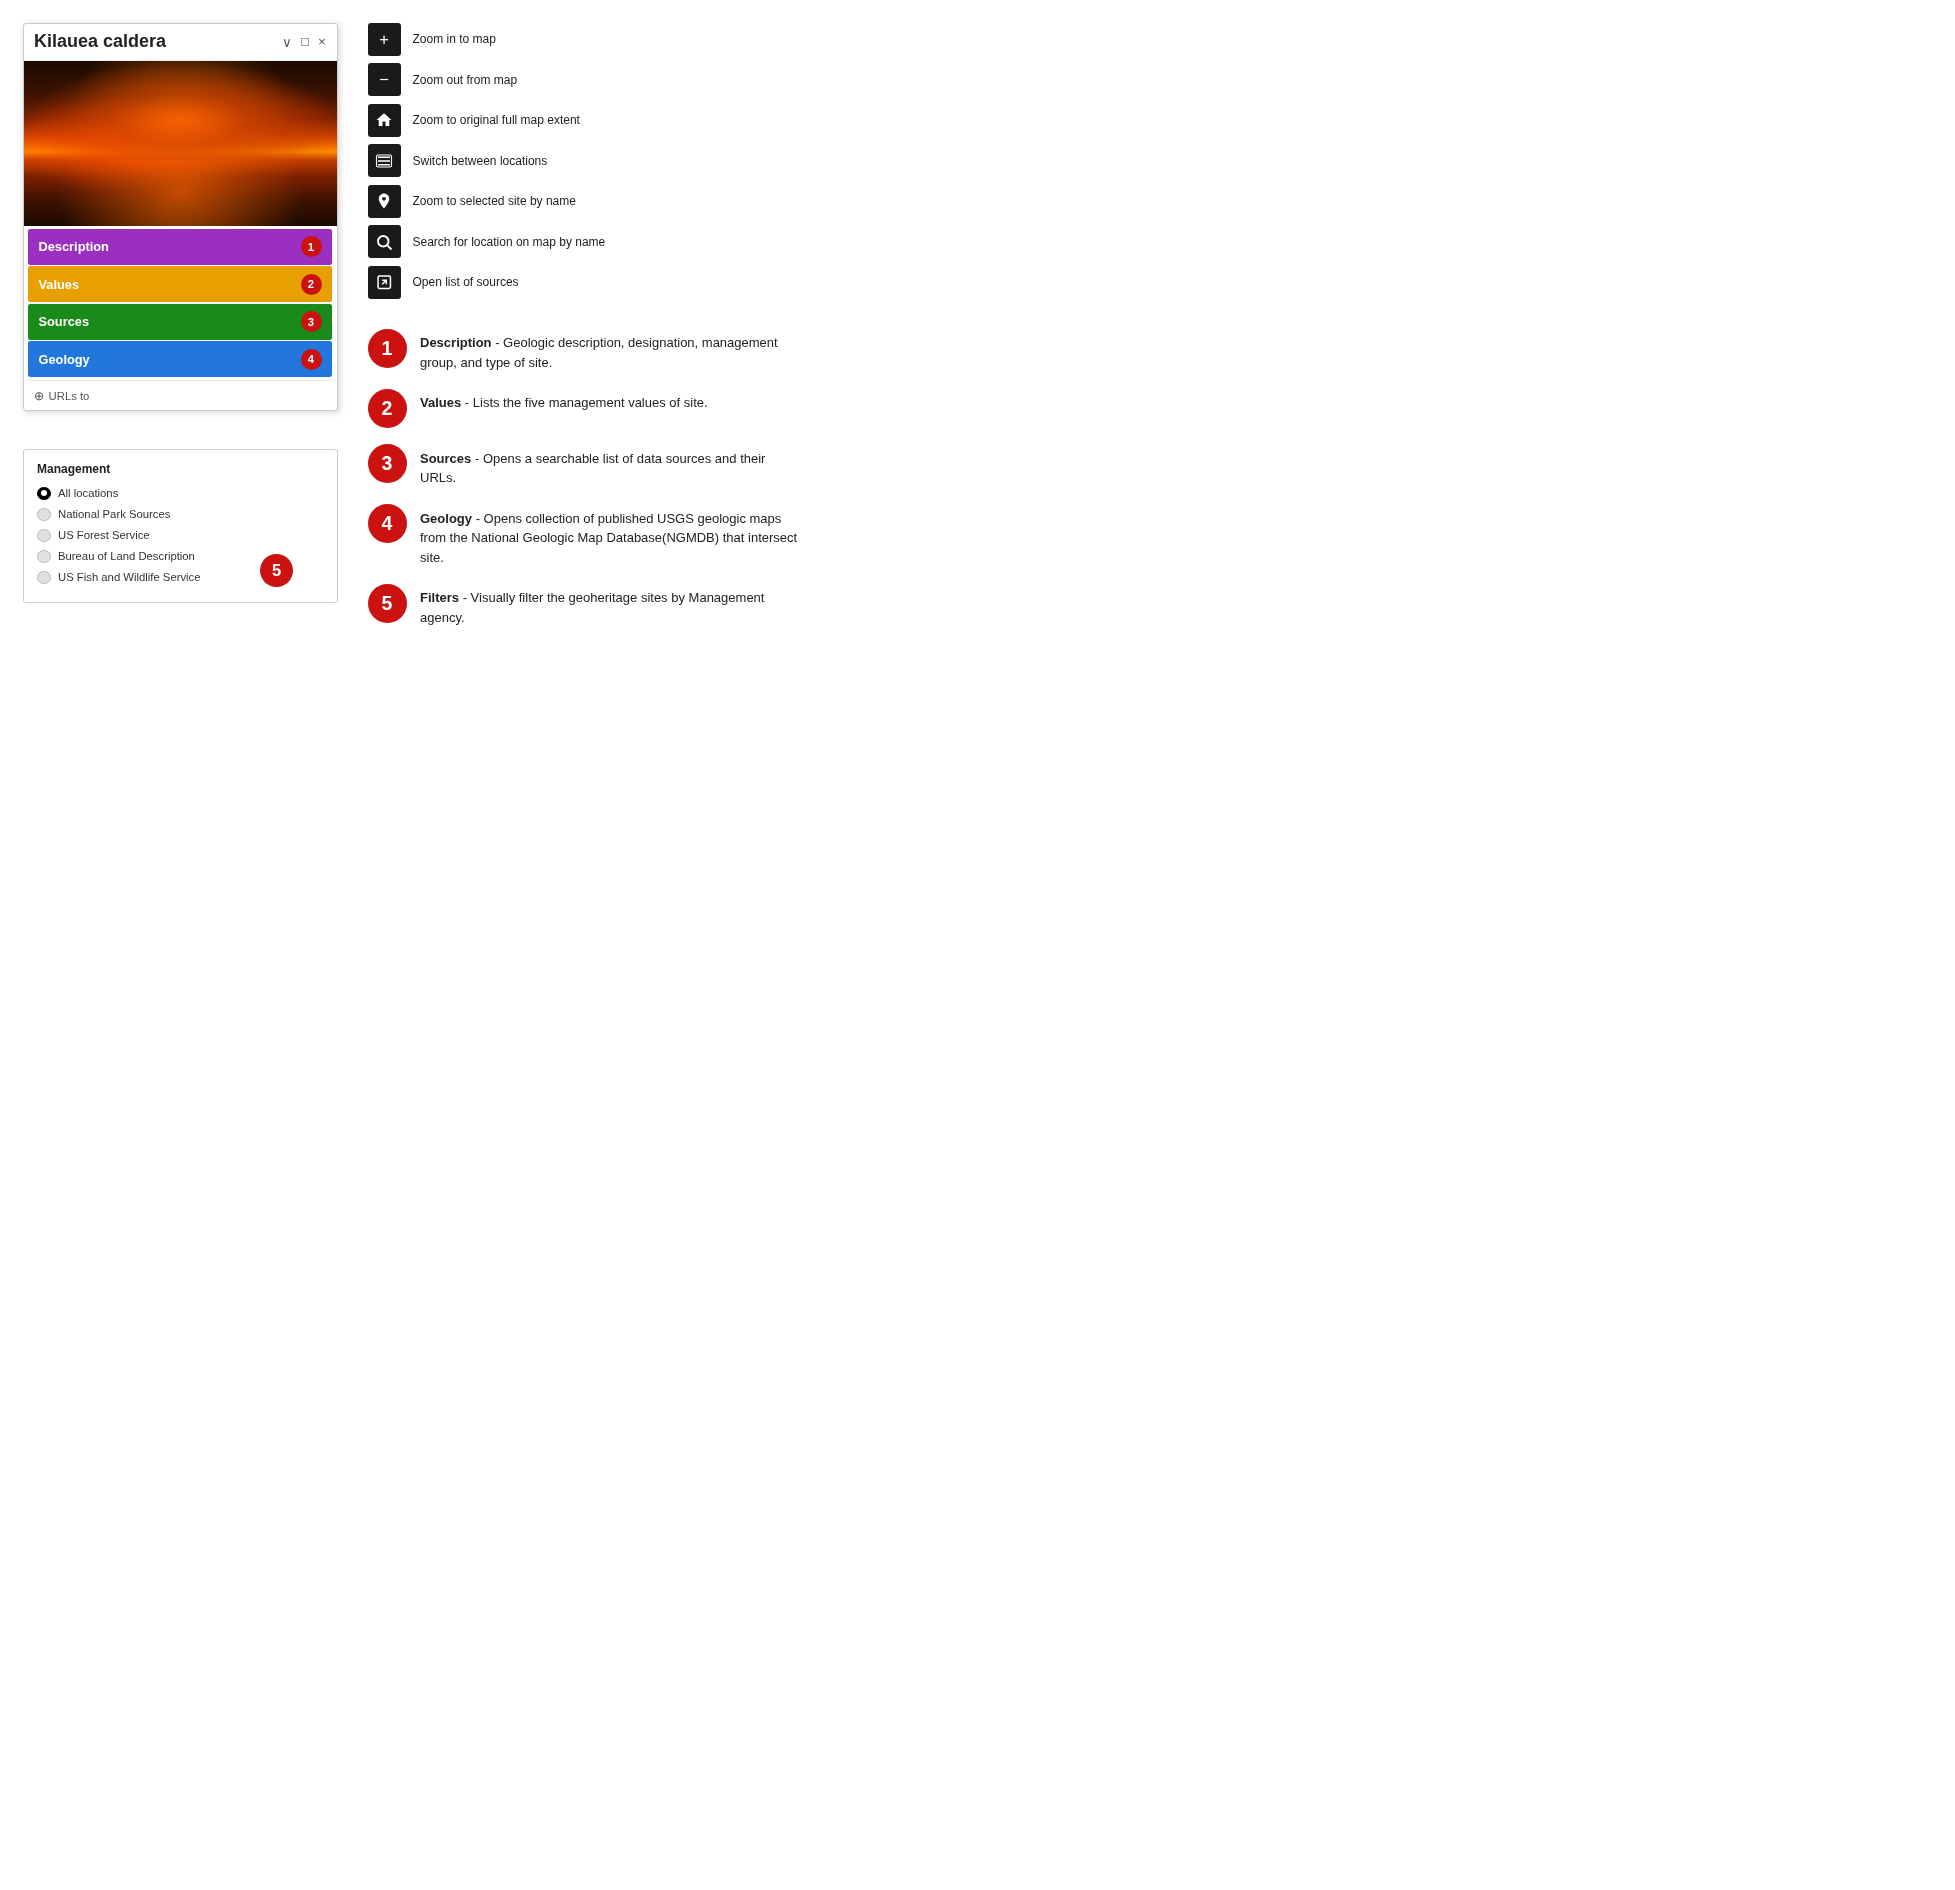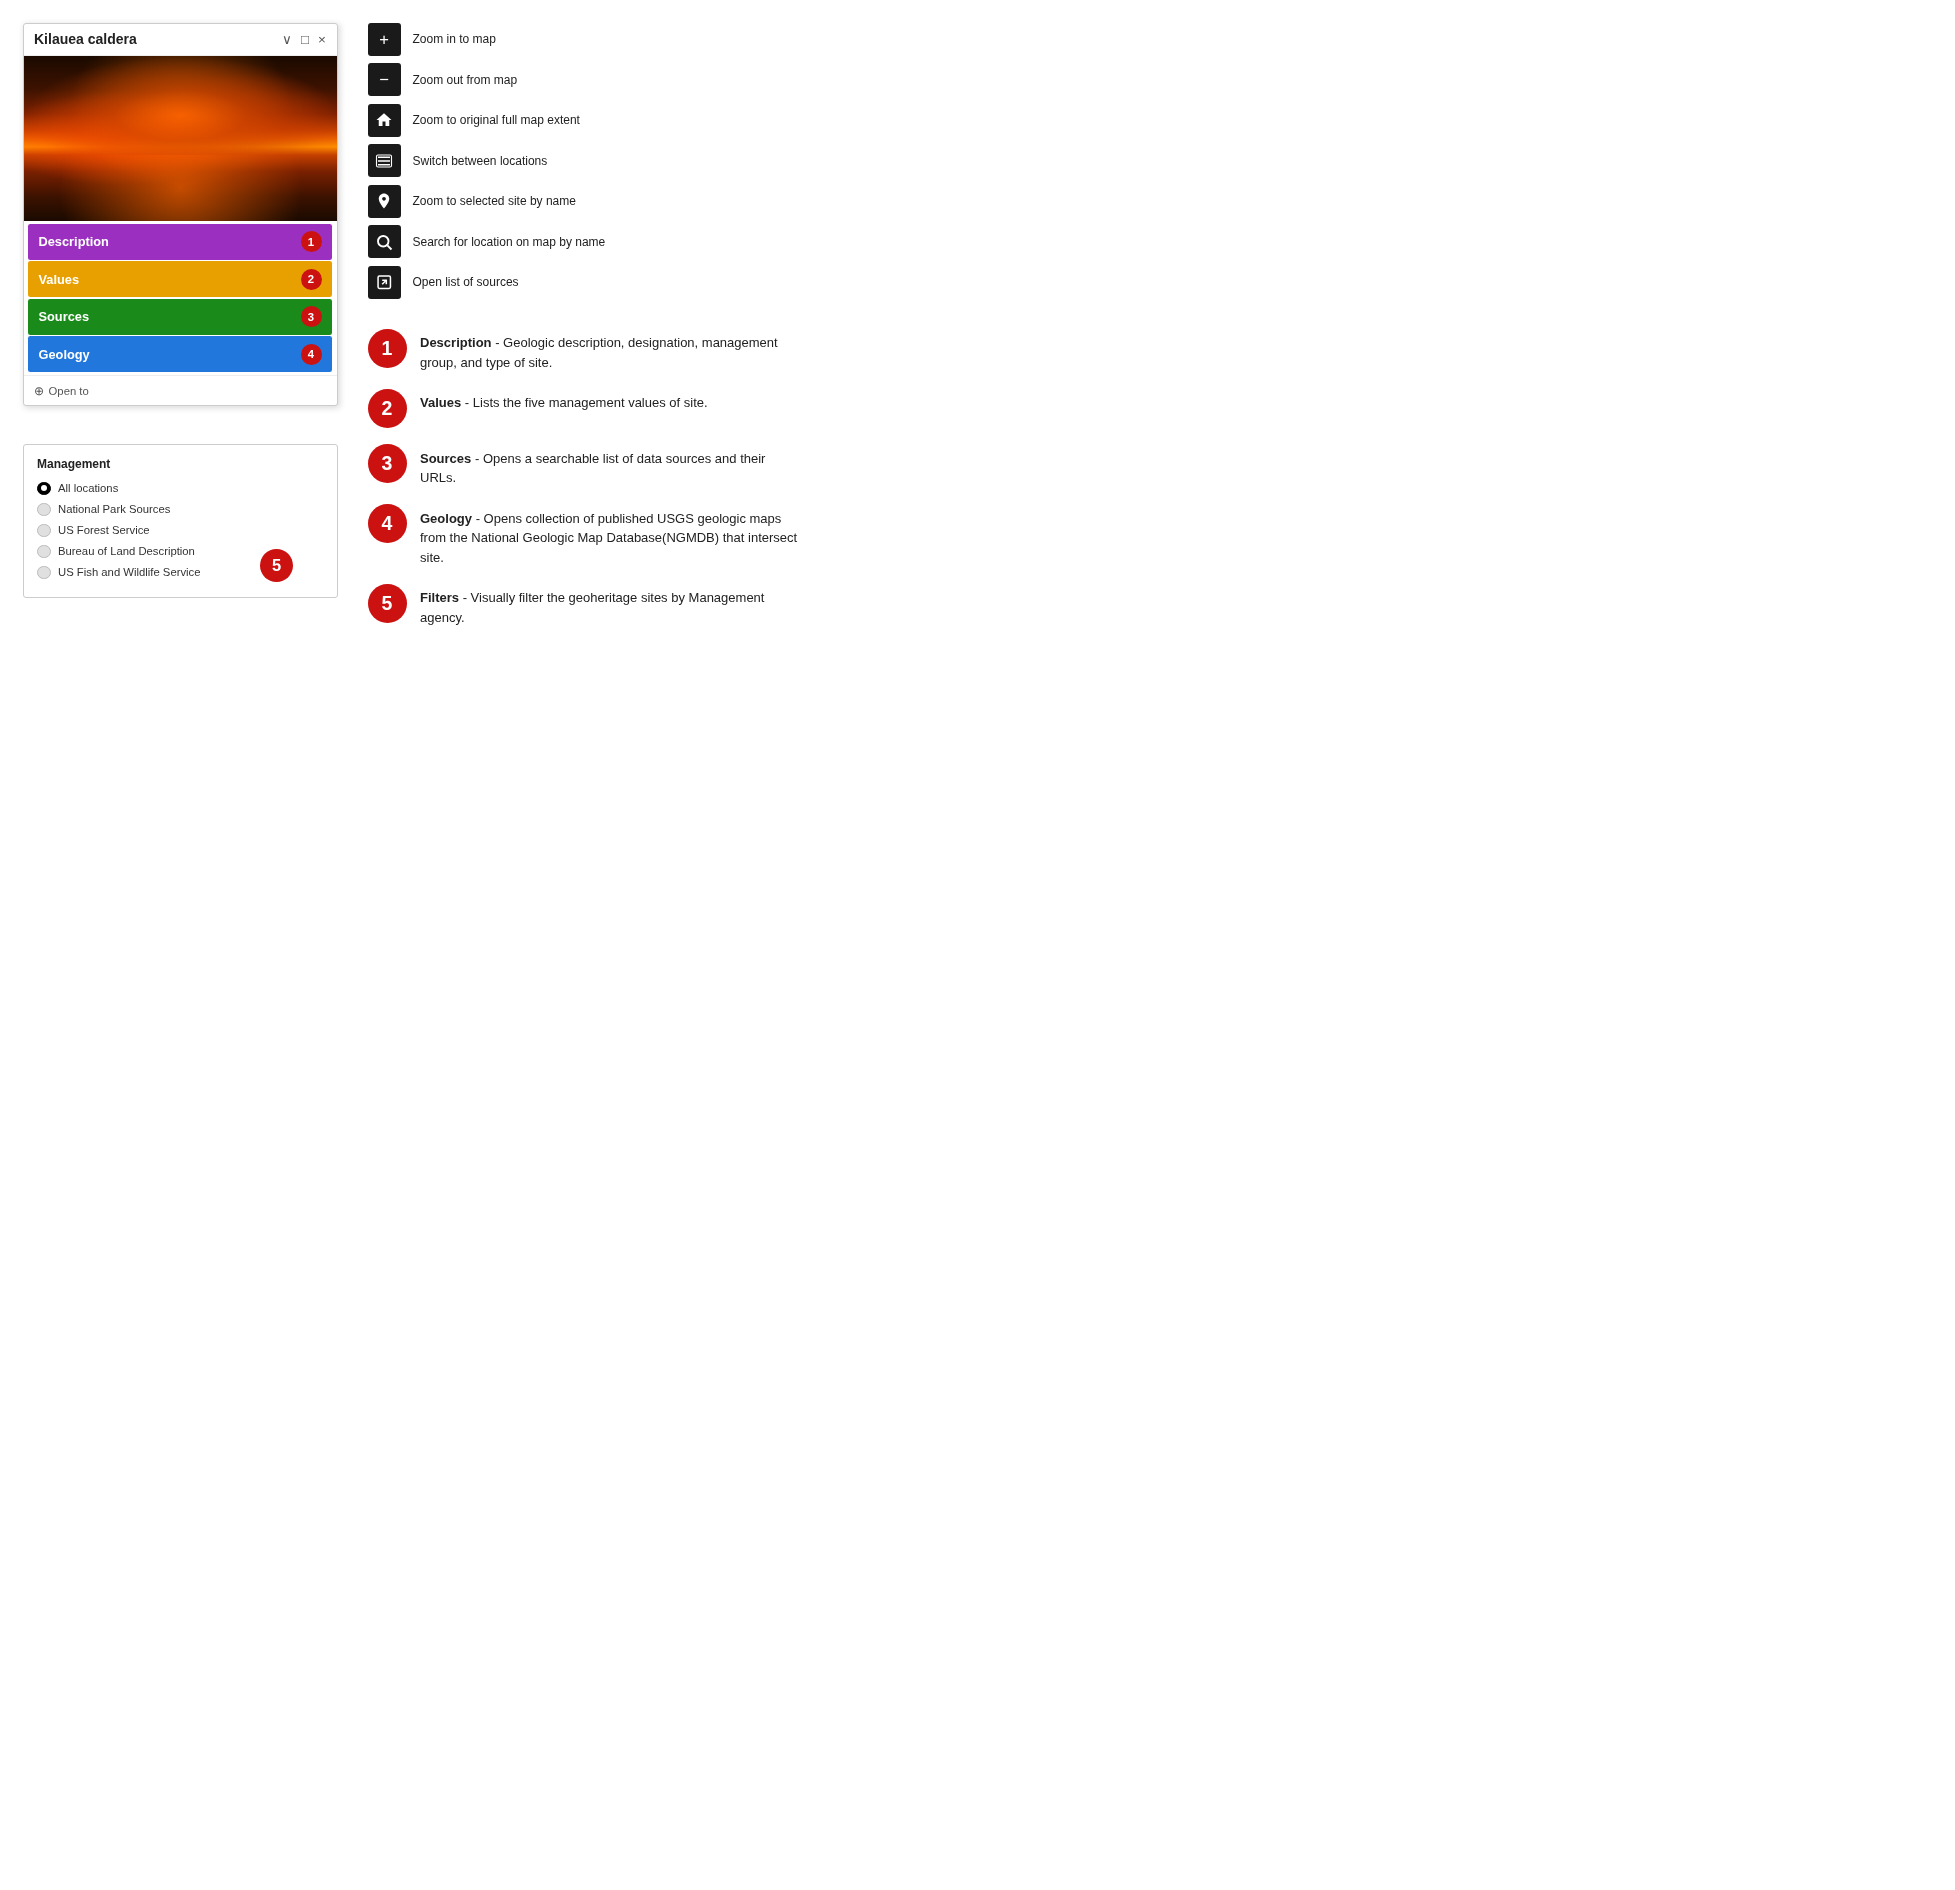--- a/index.html
+++ b/index.html
@@ -27,21 +27,21 @@
       box-shadow: 1.5px 1.5px 6px rgba(0,0,0,0.15);
     }
     .popup-header {
       display: flex;
       align-items: center;
       justify-content: space-between;
       padding: 7.5px 10.5px;
       border-bottom: 0.8px solid #eee;
     }
     .popup-title {
-      font-size: 14px;
+      font-size: 18px;
       font-weight: bold;
       color: #222;
     }
     .popup-controls {
       display: flex;
       gap: 9px;
       align-items: center;
     }
     .popup-control-btn {
       font-size: 13.5px;
@@ -290,21 +290,21 @@
         <span class="tab-badge">3</span>
       </div>
       <div class="popup-tab tab-geology">
         <span>Geology</span>
         <span class="tab-badge">4</span>
       </div>
     </div>
 
     <div class="popup-footer">
       <span class="zoom-icon">⊕</span>
-      <span>Open to</span>
+      <span>URLs to</span>
     </div>
   </div>
 
   <div class="management-section">
     <div class="management-title">Management</div>
     <div class="radio-group">
 
       <label class="radio-item">
         <div class="radio-circle selected">
           <div></div>

